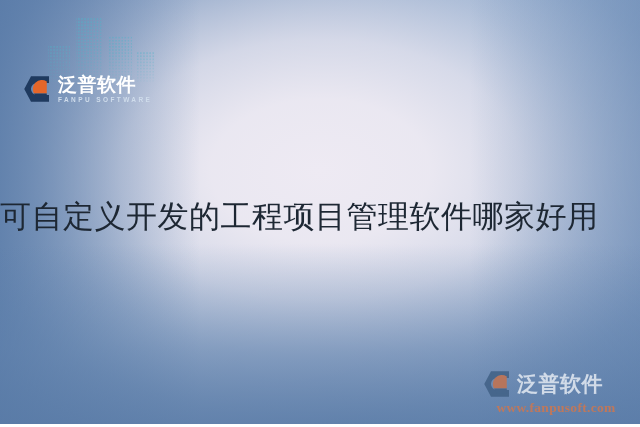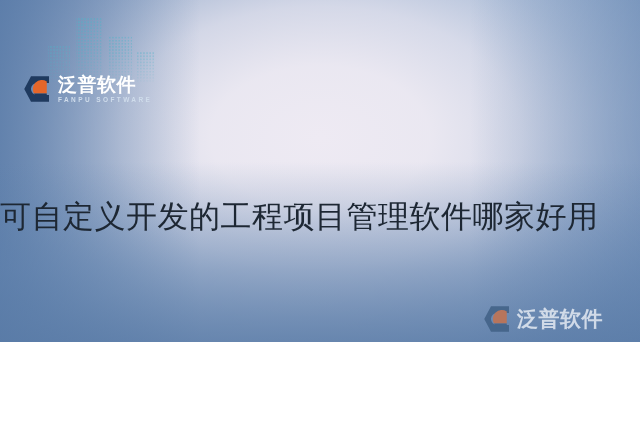--- a/index.html
+++ b/index.html
@@ -8,21 +8,21 @@
     background: #ffffff;
   }
   body {
     font-family: "Liberation Sans", sans-serif;
   }
 
   
   #banner {
     position: relative;
     width: 640px;
-    height: 342px;
+    height: 424px;
     overflow: hidden;
     background: #5d7fab;
   }
 
   
   .bg-base {
     position: absolute;
     inset: 0;
     background: linear-gradient(160deg,
        #5a7cab 0%,
@@ -214,15 +214,16 @@
 
   <div class="brand-br">
     <div class="row">
       <svg class="mark" viewBox="0 0 40 40">
         <path d="M12 3 L36 3 L36 12 L20 12 A8 8 0 0 0 20 28 L36 28 L36 37 L12 37 L3 20 Z" fill="#3f5f84"></path>
         <path d="M33 10 A12 12 0 0 0 16 26 L33 26 Z" fill="#c8714a"></path>
         <path d="M16 26 L33 26 L33 33 L20 33 Z" fill="#3f5f84"></path>
       </svg>
       <div class="cn">泛普软件</div>
     </div>
+    <div class="url">www.fanpusoft.com</div>
   </div>
 
 </div>
 
 </body></html>

